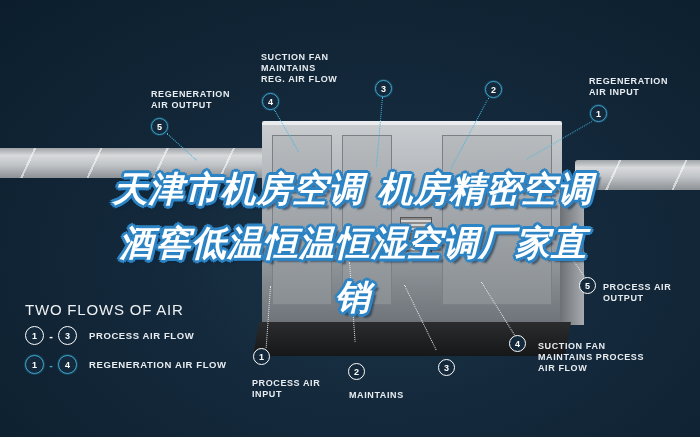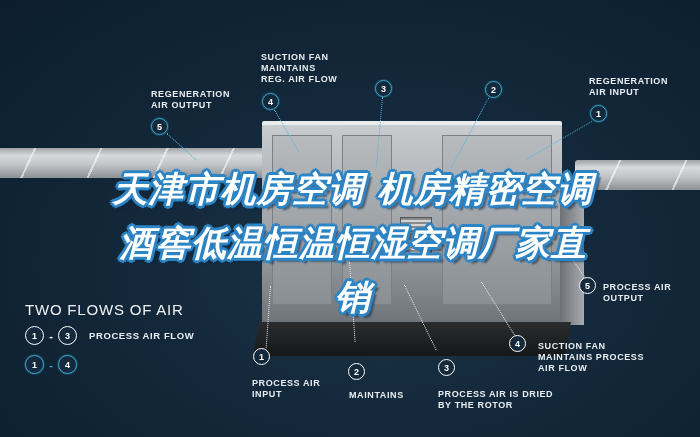--- a/index.html
+++ b/index.html
@@ -127,22 +127,20 @@
   <div class="num blue" style="left:590px; top:105px;">1</div>
 
   <div class="num" style="left:253px; top:348px;">1</div>
   <div class="label" style="left:252px; top:378px;">PROCESS AIR
 INPUT</div>
 
   <div class="num" style="left:348px; top:363px;">2</div>
   <div class="label" style="left:349px; top:390px;">MAINTAINS</div>
 
   <div class="num" style="left:438px; top:359px;">3</div>
-  <div class="label" style="left:438px; top:389px;">PROCESS AIR IS DRIED
-BY THE ROTOR</div>
 
   <div class="num" style="left:509px; top:335px;">4</div>
   <div class="label" style="left:538px; top:341px;">SUCTION FAN
 MAINTAINS PROCESS
 AIR FLOW</div>
 
   <div class="num" style="left:579px; top:277px;">5</div>
   <div class="label" style="left:603px; top:282px;">PROCESS AIR
 OUTPUT</div>
 
@@ -150,17 +148,18 @@
   <div class="legend-row" style="top:326px;">
     <span class="num">1</span>
     <span class="dash">-</span>
     <span class="num">3</span>
     <span class="ltxt">PROCESS AIR FLOW</span>
   </div>
   <div class="legend-row" style="top:355px;">
     <span class="num blue">1</span>
     <span class="dash blue">-</span>
     <span class="num blue">4</span>
+    <span class="ltxt">REGENERATION AIR FLOW</span>
   </div>
 
   <div class="overlay">天津市机房空调  机房精密空调  酒窖低温恒温恒湿空调厂家直销</div>
 
 </div>
 
 </body></html>

